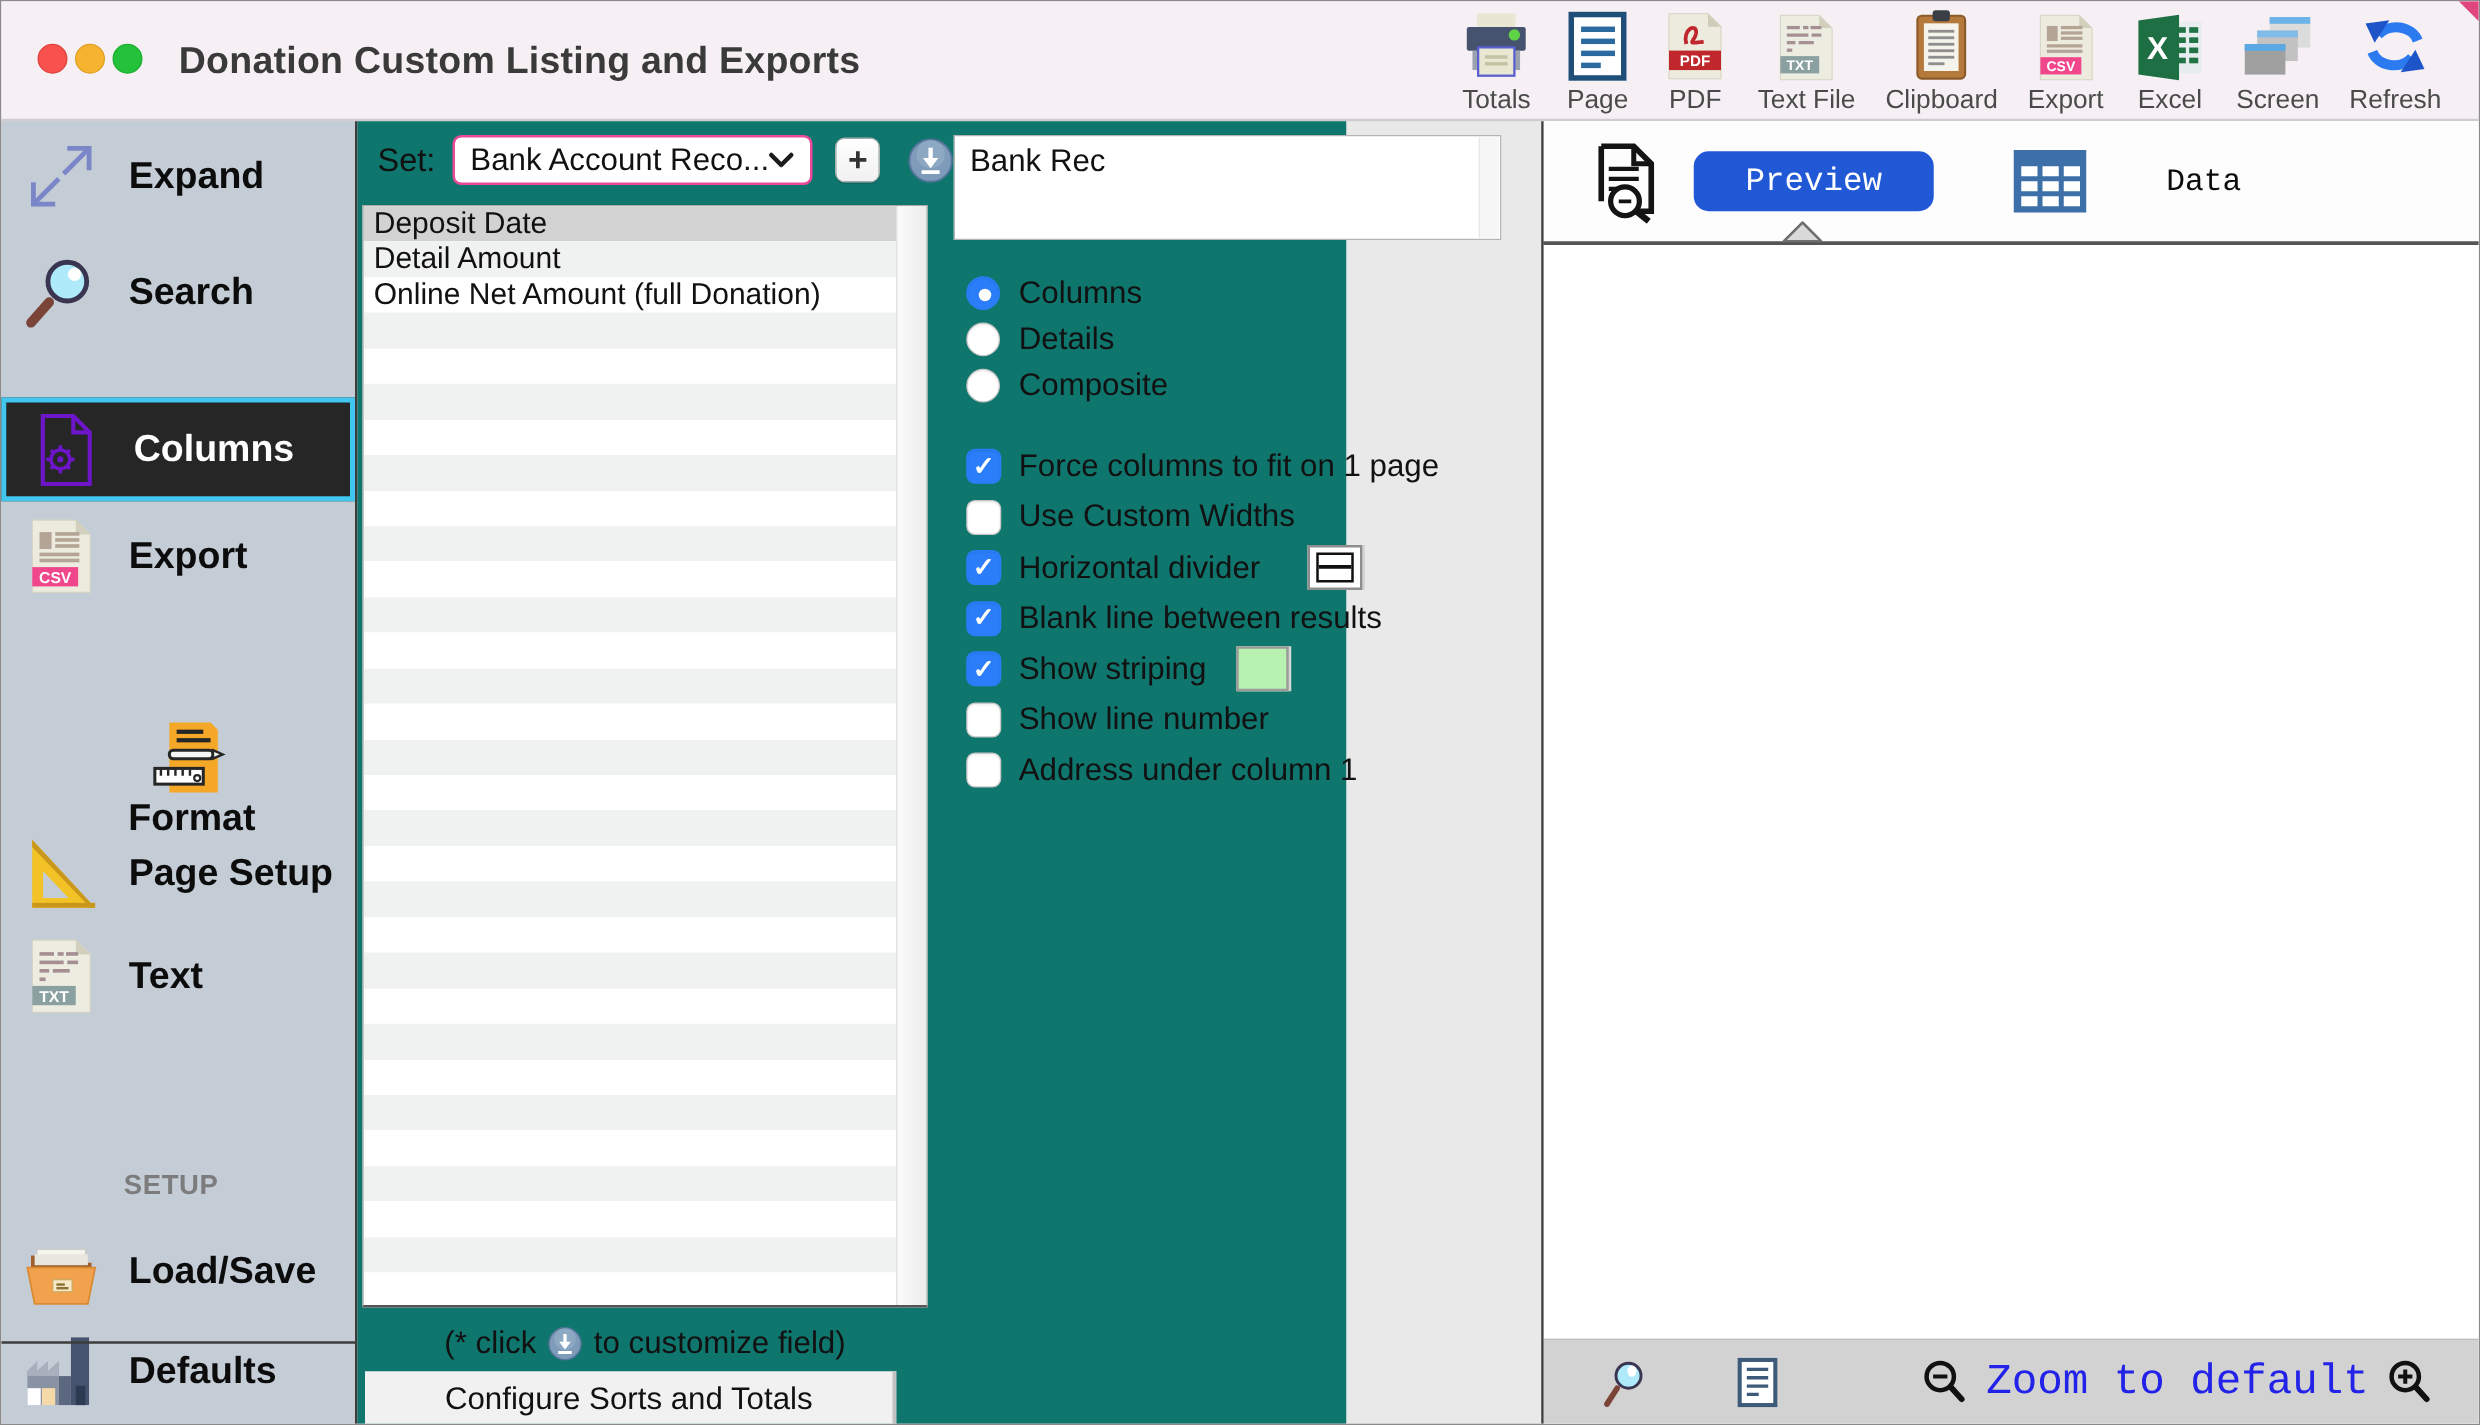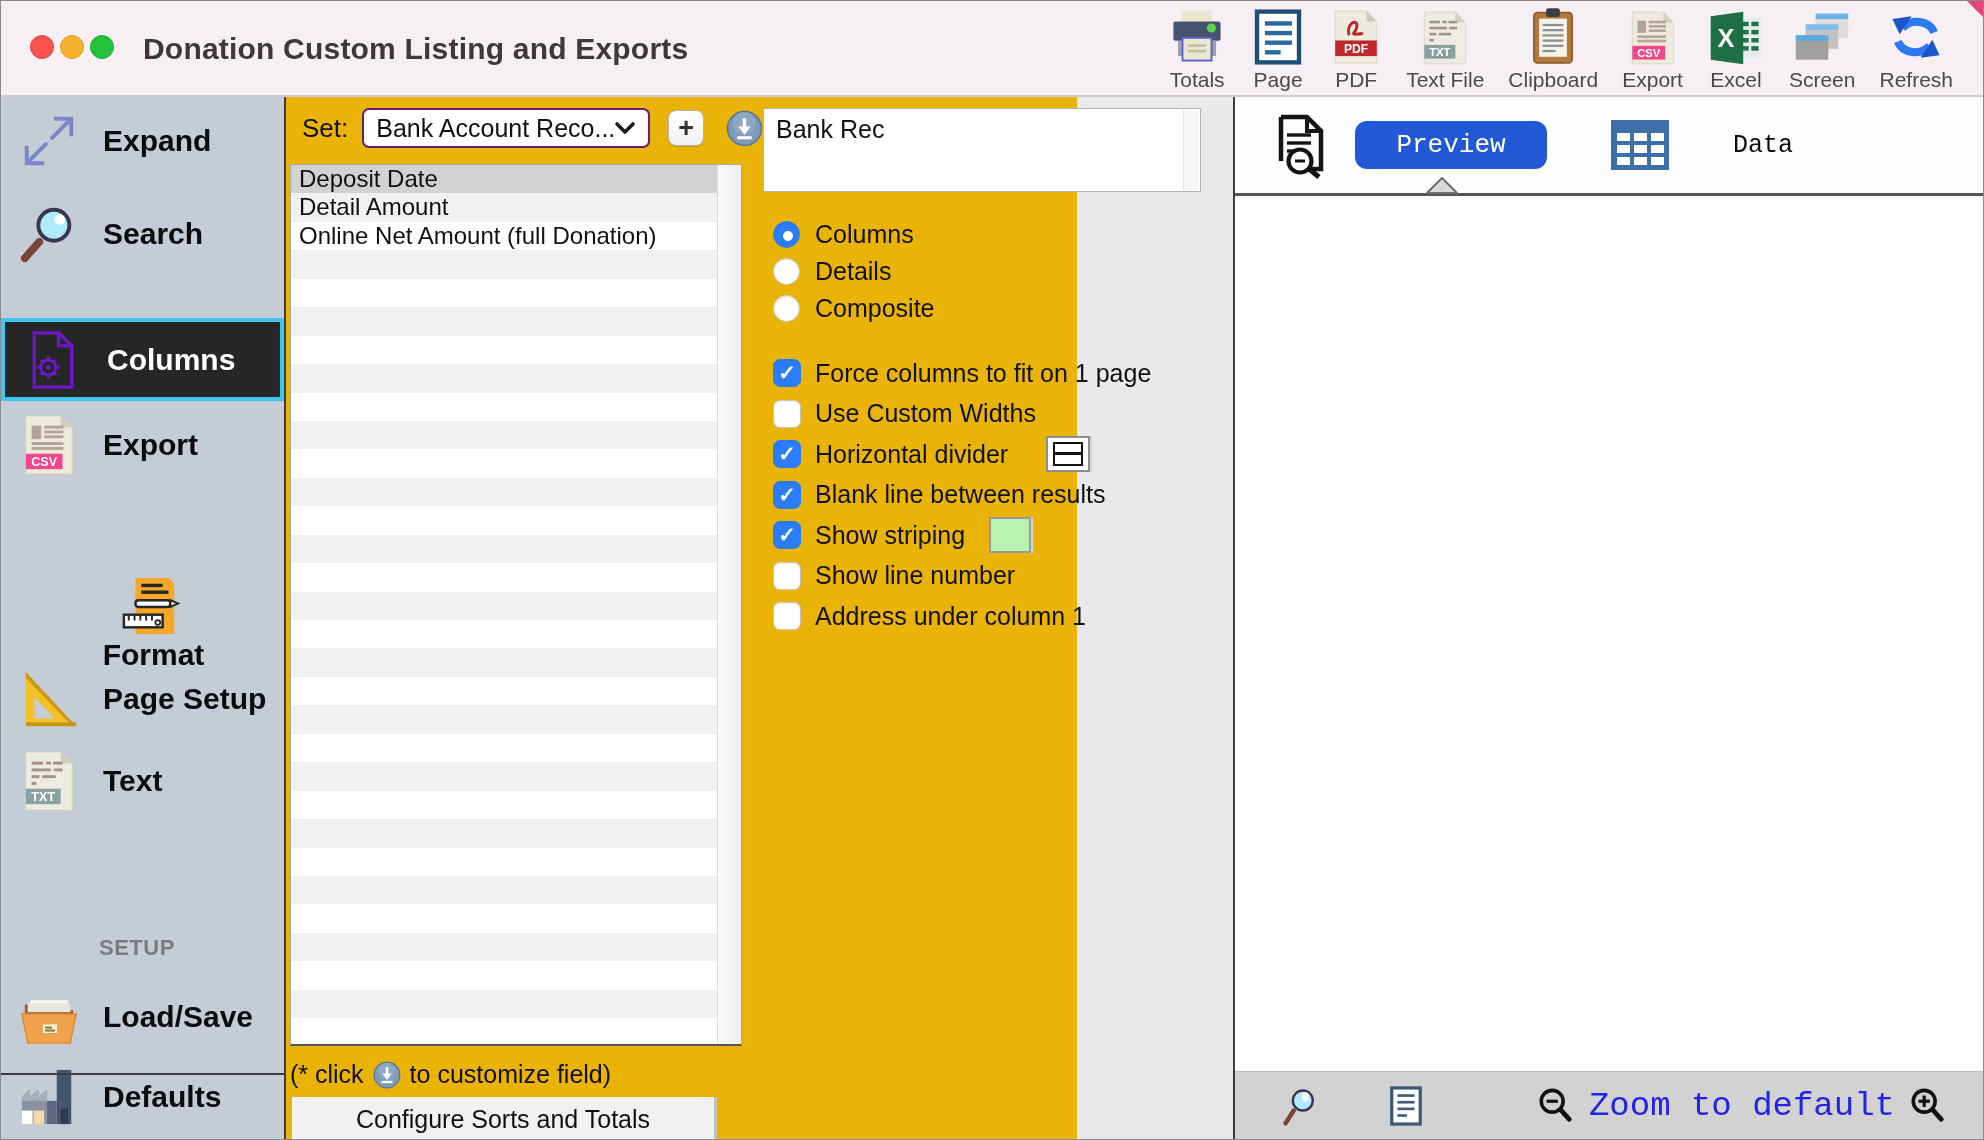--- a/index.html
+++ b/index.html
@@ -43,25 +43,25 @@
   .side-item .s-ico { width:64px; margin-left:16px; flex:none; display:flex; justify-content:center; }
   .side-item .s-label { margin-left:22px; font-size:30px; font-weight:bold; color:#0c0c0c; white-space:nowrap; }
   .side-header { position:absolute; font-size:22px; font-weight:bold; color:#7c7c7c; letter-spacing:0.5px; }
   .side-item.selected {
     background:#262626; border:4px solid #41c6f0; width:283px;
   }
   .side-item.selected .s-label { color:#ffffff; }
   .side-divider { position:absolute; left:0; width:100%; top:976px; border-top:2px solid #3c3c3c; }
 
   
-  .middle { position:absolute; left:285px; top:96px; width:791px; bottom:0; background:#eab308; }
+  .middle { position:absolute; left:285px; top:96px; width:791px; bottom:0; background:#0f766e; }
   .set-row { position:absolute; top:10px; left:16px; height:42px; display:flex; align-items:center; }
   .set-label { font-size:26px; color:#111; margin-right:14px; }
   .set-select {
-    width:288px; height:40px; background:#ffffff; border:2px solid #701a75; border-radius:7px;
+    width:288px; height:40px; background:#ffffff; border:2px solid #ec4899; border-radius:7px;
     display:flex; align-items:center; padding:0 12px; cursor:default;
   }
   .set-select .sel-text { font-size:25px; color:#111; flex:1; white-space:nowrap; overflow:hidden; }
   .btn-plus {
     width:36px; height:36px; margin-left:18px; border:1.5px solid #b3b3b3; border-radius:8px;
     background:linear-gradient(#ffffff,#f1f1f1); font-size:27px; font-weight:bold; color:#333;
     display:flex; align-items:center; justify-content:center; box-shadow:0 1px 1px rgba(0,0,0,0.15); cursor:default;
   }
   .dl-circle { margin-left:22px; cursor:default; }
 
@@ -72,21 +72,21 @@
   .list-rows { position:absolute; inset:0 24px 0 0; overflow:hidden; }
   .list-row { height:28.45px; line-height:28.45px; font-size:24px; color:#111;
     padding-left:8px; white-space:nowrap; overflow:hidden; background:#ffffff; }
   .list-row.alt { background:#f0f1f1; }
   .list-row.selected { background:#d2d2d2; }
   .list-scroll {
     position:absolute; top:0; right:0; bottom:0; width:24px;
     background:linear-gradient(to right,#fbfbfb,#ececec); border-left:1px solid #d9d9d9;
   }
   .list-hint {
-    position:absolute; top:963px; left:4px; width:452px; display:flex; align-items:center; 
+    position:absolute; top:963px; left:4px; width:452px; display:flex; align-items:center; justify-content:center;
     font-size:25px; color:#111; gap:9px;
   }
   .configure-btn {
     position:absolute; left:6px; top:1000px; width:425px; height:44px;
     background:#f1f1f1; border-right:3px solid #c2c2c2;
     display:flex; align-items:center; justify-content:center;
     font-size:25px; color:#111; cursor:default;
   }
 
   

